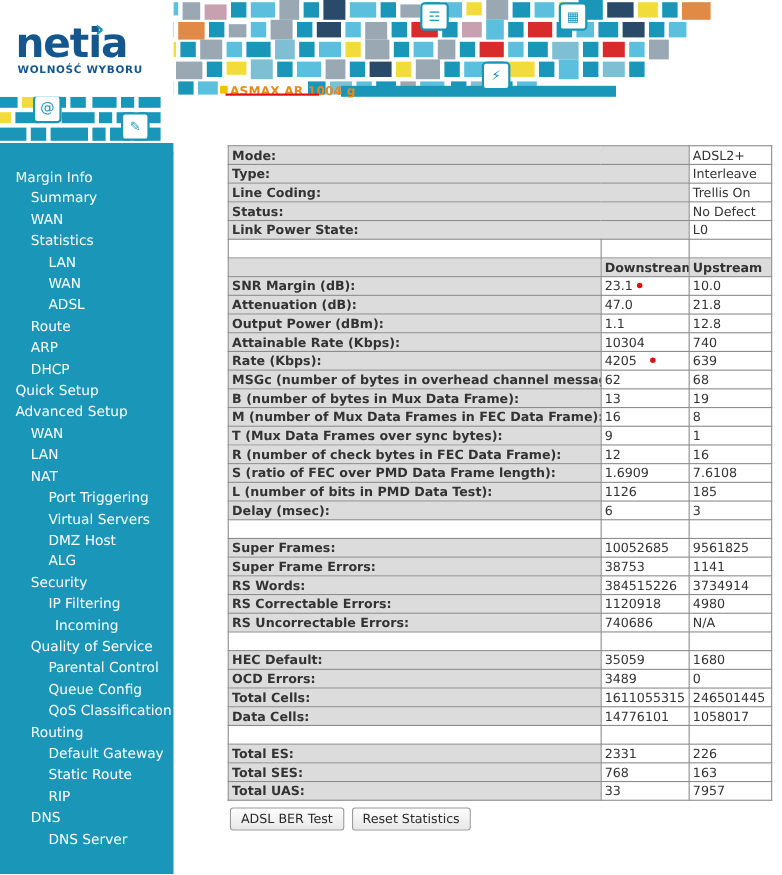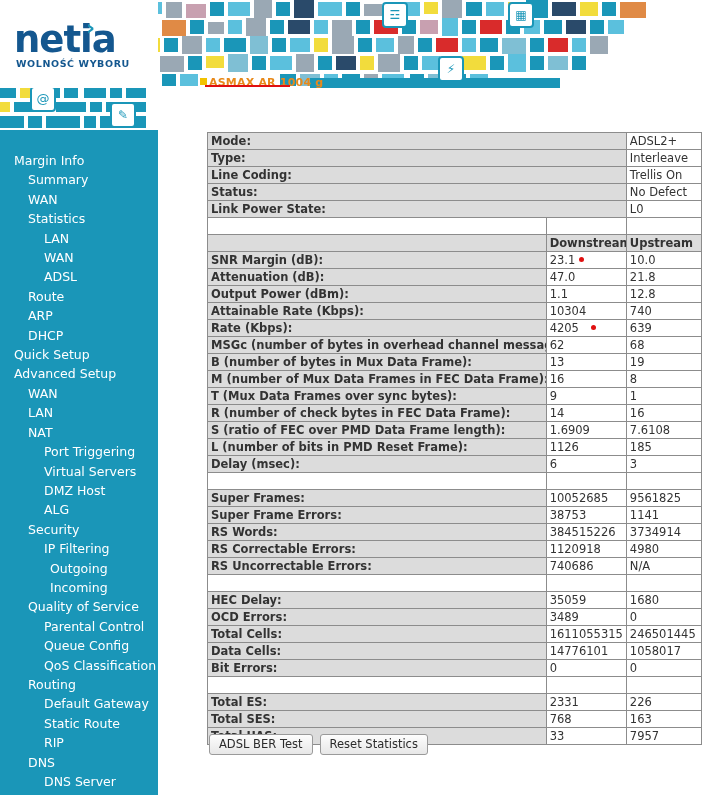--- a/index.html
+++ b/index.html
@@ -344,21 +344,20 @@
           <span class="nav lvl0">Advanced Setup</span>
           <span class="nav lvl1">WAN</span>
           <span class="nav lvl1">LAN</span>
           <span class="nav lvl1">NAT</span>
           <span class="nav lvl2">Port Triggering</span>
           <span class="nav lvl2">Virtual Servers</span>
           <span class="nav lvl2">DMZ Host</span>
           <span class="nav lvl2">ALG</span>
           <span class="nav lvl1">Security</span>
           <span class="nav lvl2">IP Filtering</span>
-          <span class="nav" style="padding-left: 50px;">Outgoing</span>
           <span class="nav" style="padding-left: 50px;">Incoming</span>
           <span class="nav lvl1">Quality of Service</span>
           <span class="nav lvl2">Parental Control</span>
           <span class="nav lvl2">Queue Config</span>
           <span class="nav lvl2">QoS Classification</span>
           <span class="nav lvl1">Routing</span>
           <span class="nav lvl2">Default Gateway</span>
           <span class="nav lvl2">Static Route</span>
           <span class="nav lvl2">RIP</span>
           <span class="nav lvl1">DNS</span>
@@ -452,30 +451,30 @@
             <td class="val"><span>16</span></td>
             <td class="val">8</td>
           </tr>
           <tr>
             <td class="lbl">T (Mux Data Frames over sync bytes):</td>
             <td class="val"><span>9</span></td>
             <td class="val">1</td>
           </tr>
           <tr>
             <td class="lbl">R (number of check bytes in FEC Data Frame):</td>
-            <td class="val"><span>14</span></td>
+            <td class="val"><span>12</span></td>
             <td class="val">16</td>
           </tr>
           <tr>
             <td class="lbl">S (ratio of FEC over PMD Data Frame length):</td>
             <td class="val"><span>1.6909</span></td>
             <td class="val">7.6108</td>
           </tr>
           <tr>
-            <td class="lbl">L (number of bits in PMD Reset Frame):</td>
+            <td class="lbl">L (number of bits in PMD Data Test):</td>
             <td class="val"><span>1126</span></td>
             <td class="val">185</td>
           </tr>
           <tr>
             <td class="lbl">Delay (msec):</td>
             <td class="val"><span>6</span></td>
             <td class="val">3</td>
           </tr>
           <tr class="spacer">
             <td></td>
@@ -506,44 +505,39 @@
             <td class="lbl">RS Uncorrectable Errors:</td>
             <td class="val"><span>740686</span></td>
             <td class="val">N/A</td>
           </tr>
           <tr class="spacer">
             <td></td>
             <td class="edge"></td>
             <td class="edge"></td>
           </tr>
           <tr>
-            <td class="lbl">HEC Delay:</td>
+            <td class="lbl">HEC Default:</td>
             <td class="val"><span>35059</span></td>
             <td class="val">1680</td>
           </tr>
           <tr>
             <td class="lbl">OCD Errors:</td>
             <td class="val"><span>3489</span></td>
             <td class="val">0</td>
           </tr>
           <tr>
             <td class="lbl">Total Cells:</td>
             <td class="val"><span>1611055315</span></td>
             <td class="val">246501445</td>
           </tr>
           <tr>
             <td class="lbl">Data Cells:</td>
             <td class="val"><span>14776101</span></td>
             <td class="val">1058017</td>
           </tr>
-          <tr>
-            <td class="lbl">Bit Errors:</td>
-            <td class="val"><span>0</span></td>
-            <td class="val">0</td>
-          </tr>
           <tr class="spacer">
             <td></td>
             <td class="edge"></td>
             <td class="edge"></td>
           </tr>
           <tr>
             <td class="lbl">Total ES:</td>
             <td class="val"><span>2331</span></td>
             <td class="val">226</td>
           </tr>

